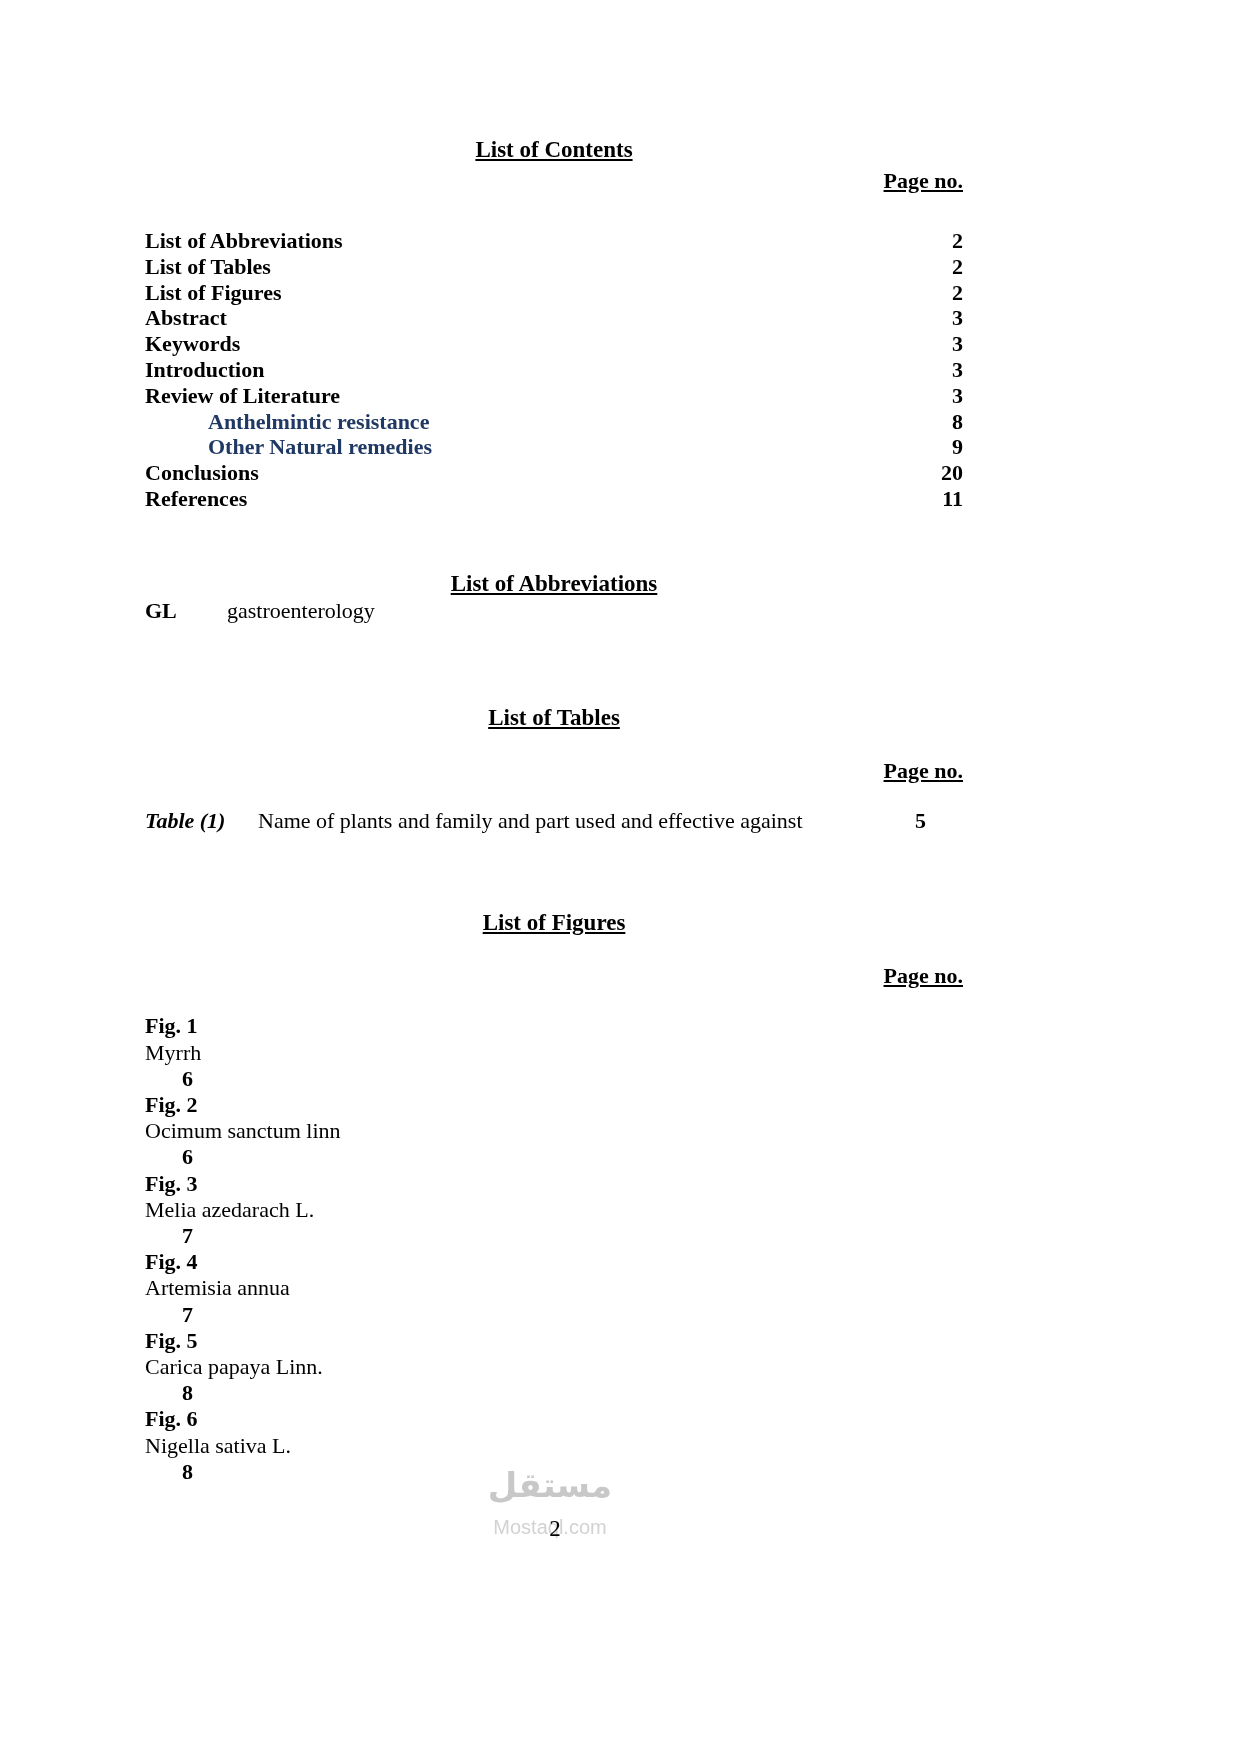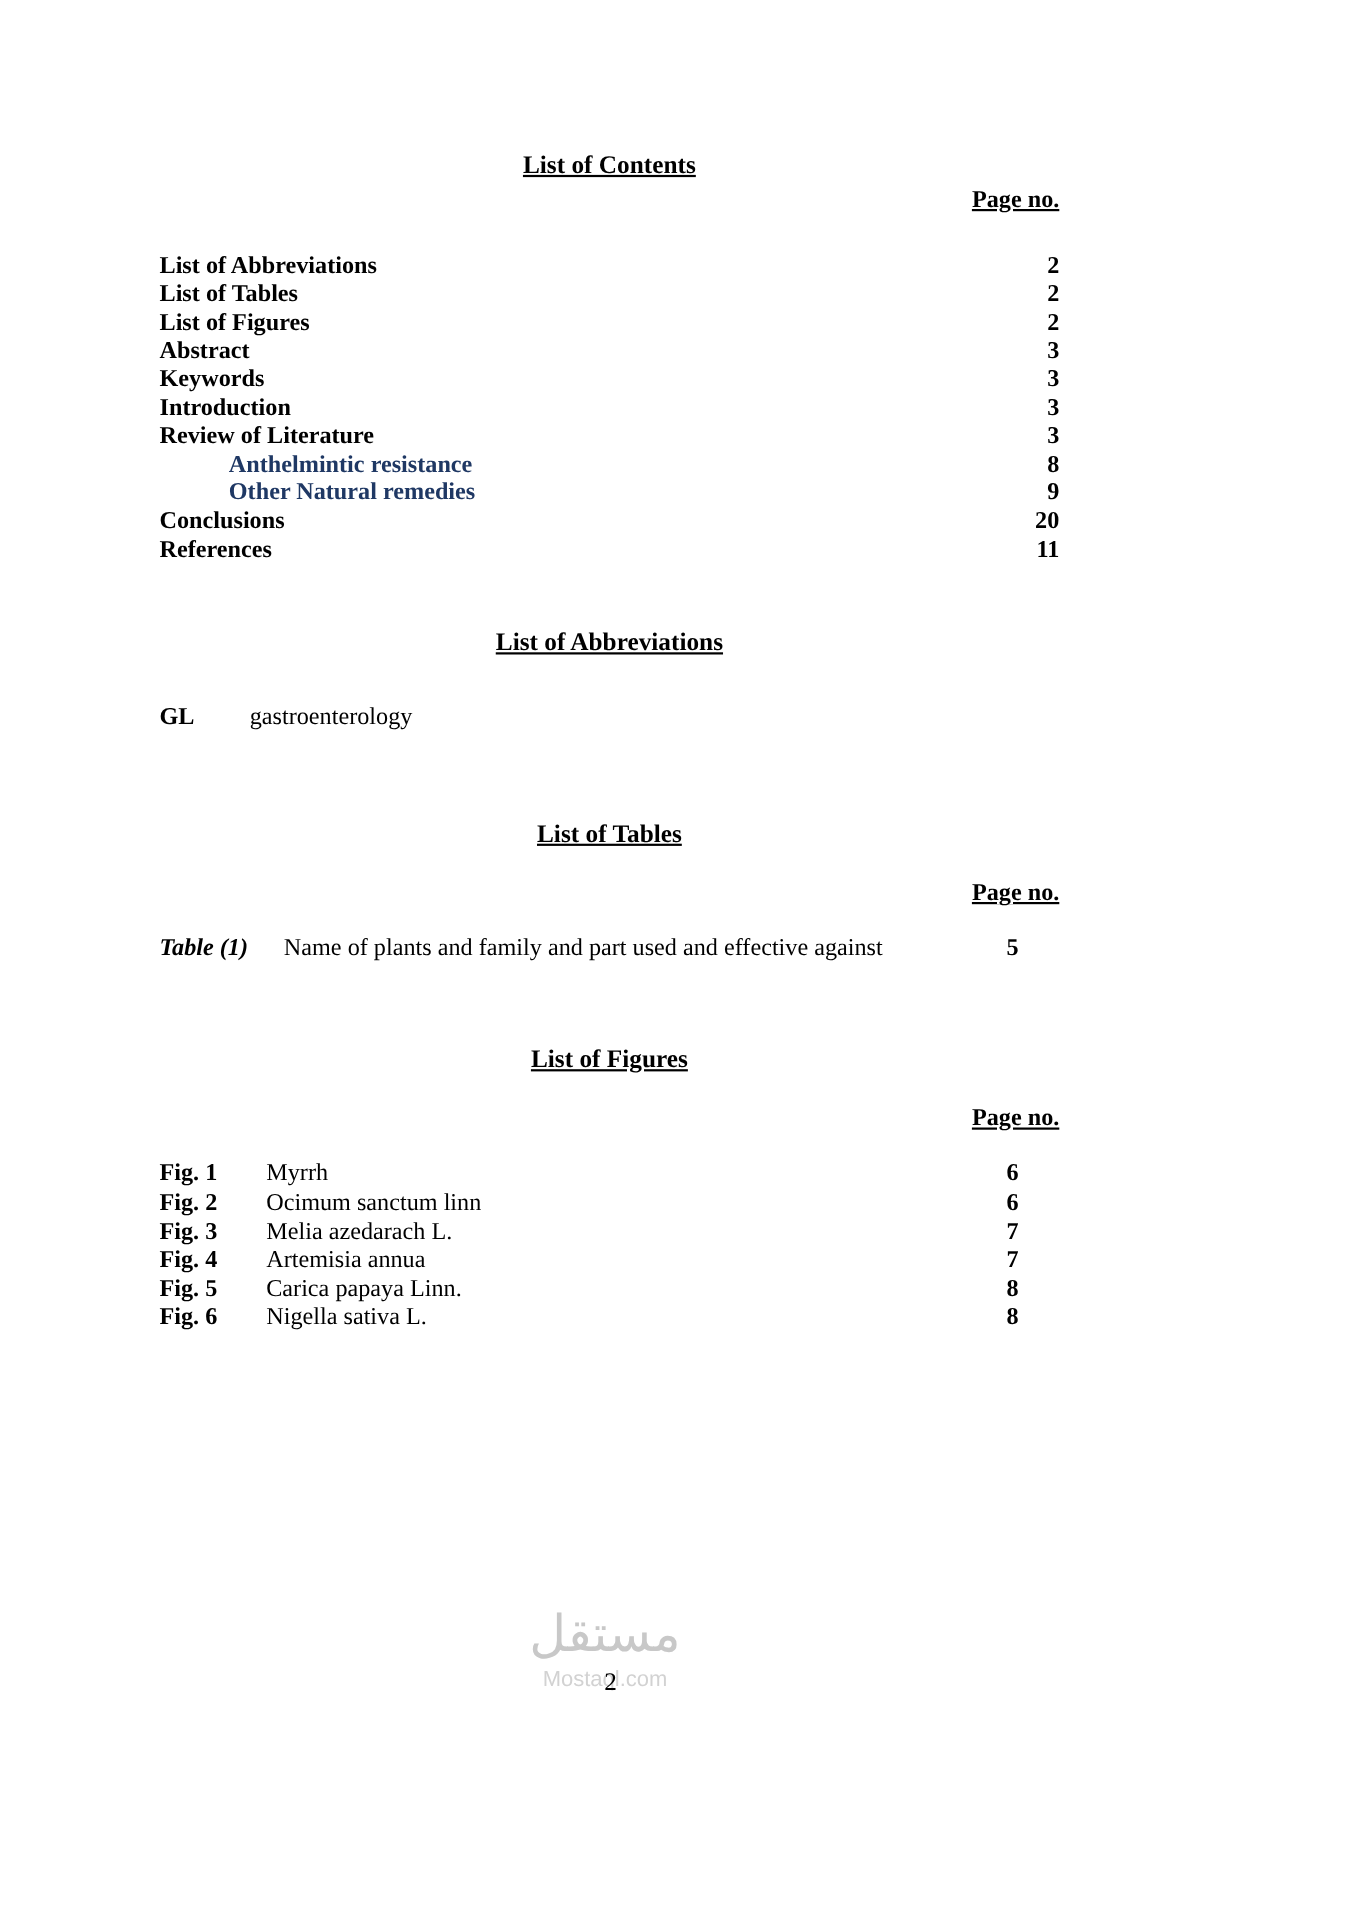--- a/index.html
+++ b/index.html
@@ -51,21 +51,21 @@
   .toc .pg {
     width: 46px;
     text-align: right;
     font-weight: bold;
   }
   .toc .sub .lbl {
     padding-left: 63px;
     color: var(--subsection-blue, #1F3864);
   }
   .section-heading { margin-top: 58px; }
-  .abbr-row { margin-top: 40px; }
+  .abbr-row { }
   .abbr-row .abbr {
     width: 82px;
     font-weight: bold;
   }
   .abbr-row .meaning { flex: 1; }
   .tables-heading { margin-top: 80px; }
   .tables-pageno-label { margin-top: 26px; margin-bottom: 24px; }
   .table-row .lbl2 {
     width: 113px;
     font-weight: bold;
@@ -74,21 +74,21 @@
   }
   .table-row .cap { flex: 1; padding-right: 10px; }
   .table-row .pgc {
     width: 85px;
     text-align: center;
     font-weight: bold;
     flex-shrink: 0;
   }
   .figures-heading { margin-top: 76px; }
   .figures-pageno-label { margin-top: 26px; margin-bottom: 24px; }
-  .figs .row { line-height: 26.2px; }
+  .figs .row { line-height: 26.2px; flex-direction: column; }
   .figs .lbl2 {
     width: 97px;
     font-weight: bold;
     flex-shrink: 0;
   }
   .figs .cap { flex: 1; }
   .figs .pgc {
     width: 85px;
     text-align: center;
     font-weight: bold;
@@ -97,22 +97,22 @@
   .watermark {
     position: absolute;
     top: 1460px;
     left: 0;
     width: 1100px;
     text-align: center;
     pointer-events: none;
   }
   .watermark .wm-logo {
     font-family: "DejaVu Sans", sans-serif;
-    font-size: 46px;
-    font-weight: normal;
+    font-size: 34px;
+    font-weight: bold;
     color: var(--watermark-gray, #c8c8c8);
     line-height: 50px;
   }
   .watermark .wm-site {
     font-family: "Liberation Sans", "DejaVu Sans", sans-serif;
     font-size: 20px;
     color: var(--watermark-gray-light, #d2d2d2);
     line-height: 30px;
     margin-top: 2px;
   }

